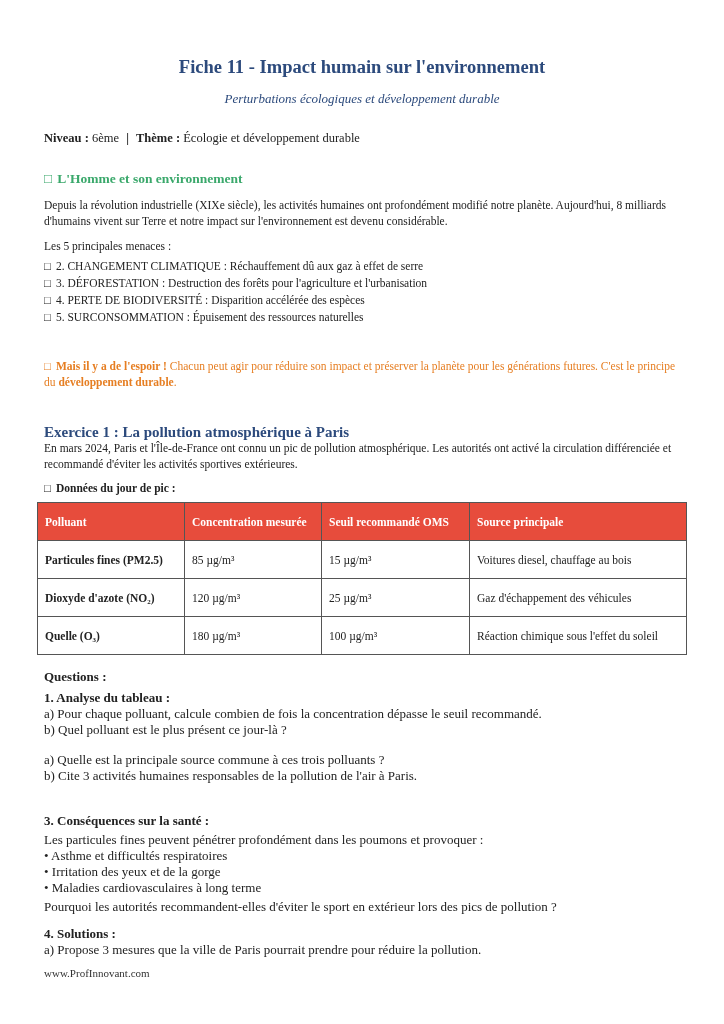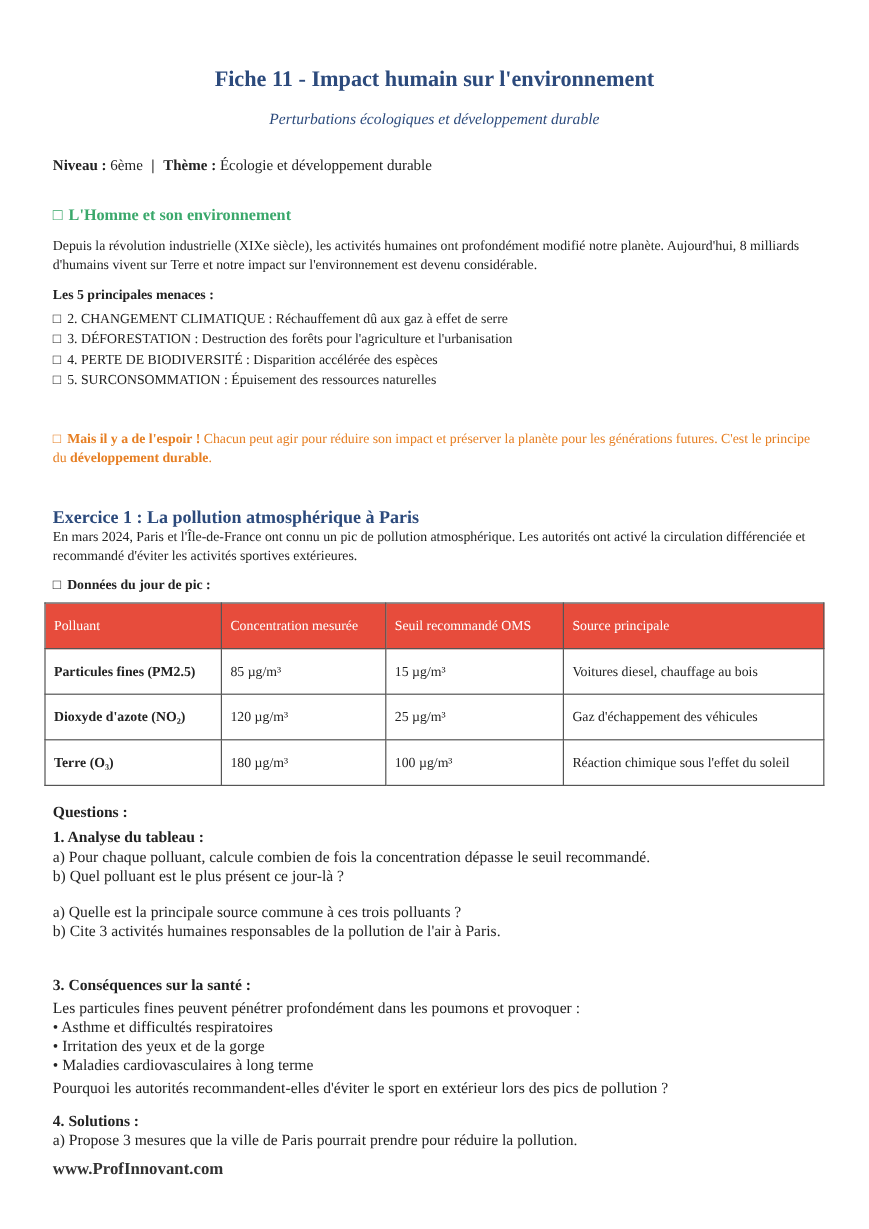--- a/index.html
+++ b/index.html
@@ -20,43 +20,43 @@
     }
     .meta { position: absolute; left: 0; top: 131px; font-size: 12.5px; color: #222; }
     .meta b { font-weight: bold; }
     .meta .sep { margin: 0 4px; font-weight: bold; }
     .h-green {
       position: absolute; left: 0; top: 171px; font-size: 13.5px; font-weight: bold; color: #3aa86b;
     }
     .box { display: inline-block; font-weight: normal; margin-right: 5px; }
     .para { position: absolute; left: 0; width: 640px; line-height: 16px; font-size: 11.5px; }
     .intro { top: 197px; }
-    .menaces-h { position: absolute; left: 0; top: 240px; font-weight: bold; font-size: 11.5px; }
+    .menaces-h { position: absolute; left: 0; top: 240px; font-weight: normal; font-size: 11.5px; }
     .menaces { position: absolute; left: 0; top: 258px; line-height: 17px; font-size: 11.5px; margin: 0; padding: 0; list-style: none; }
     .espoir { top: 358px; color: #e67e22; }
     .espoir b { font-weight: bold; }
     .ex-title {
       position: absolute; left: 0; top: 411px; font-size: 15px; font-weight: bold; color: #2c4a7c; margin-top: 13px;
     }
     .ex-intro { top: 440px; }
     .donnees { position: absolute; left: 0; top: 482px; font-weight: bold; font-size: 11.5px; }
     table.poll {
       position: absolute; left: -7px; top: 502px; width: 650px;
       border-collapse: collapse; font-size: 11.5px;
     }
     table.poll th {
-      background: #e74c3c; color: #ffffff; text-align: left; font-weight: normal;
+      background: #e74c3c; color: #ffffff; text-align: left; font-weight: bold;
       height: 37px; padding: 0 7px; border: 1px solid #555;
     }
     table.poll td { height: 37px; padding: 0 7px; border: 1px solid #555; }
     table.poll td.first { font-weight: bold; }
     .q { position: absolute; left: 0; font-size: 13px; line-height: 16px; }
     .q-main { top: 669px; font-size: 13px; font-weight: bold; }
     .q-h { font-weight: bold; }
-    .footer { position: absolute; left: 0; top: 967px; font-size: 14px; color: #333; font-weight: bold; }
+    .footer { position: absolute; left: 0; top: 967px; font-size: 11px; color: #333; }
   </style>
 </head>
 <body>
 
 <div class="page">
 
   <div class="title">Fiche 11 - Impact humain sur l'environnement</div>
   <div class="subtitle">Perturbations écologiques et développement durable</div>
 
   <div class="meta">
@@ -104,21 +104,21 @@
         <td>15 µg/m³</td>
         <td>Voitures diesel, chauffage au bois</td>
       </tr>
       <tr>
         <td class="first">Dioxyde d'azote (NO₂)</td>
         <td>120 µg/m³</td>
         <td>25 µg/m³</td>
         <td>Gaz d'échappement des véhicules</td>
       </tr>
       <tr>
-        <td class="first">Terre (O₃)</td>
+        <td class="first">Quelle (O₃)</td>
         <td>180 µg/m³</td>
         <td>100 µg/m³</td>
         <td>Réaction chimique sous l'effet du soleil</td>
       </tr>
     </tbody>
   </table>
 
   <div class="q q-main">Questions :</div>
 
   <div class="q" style="top:690px">

